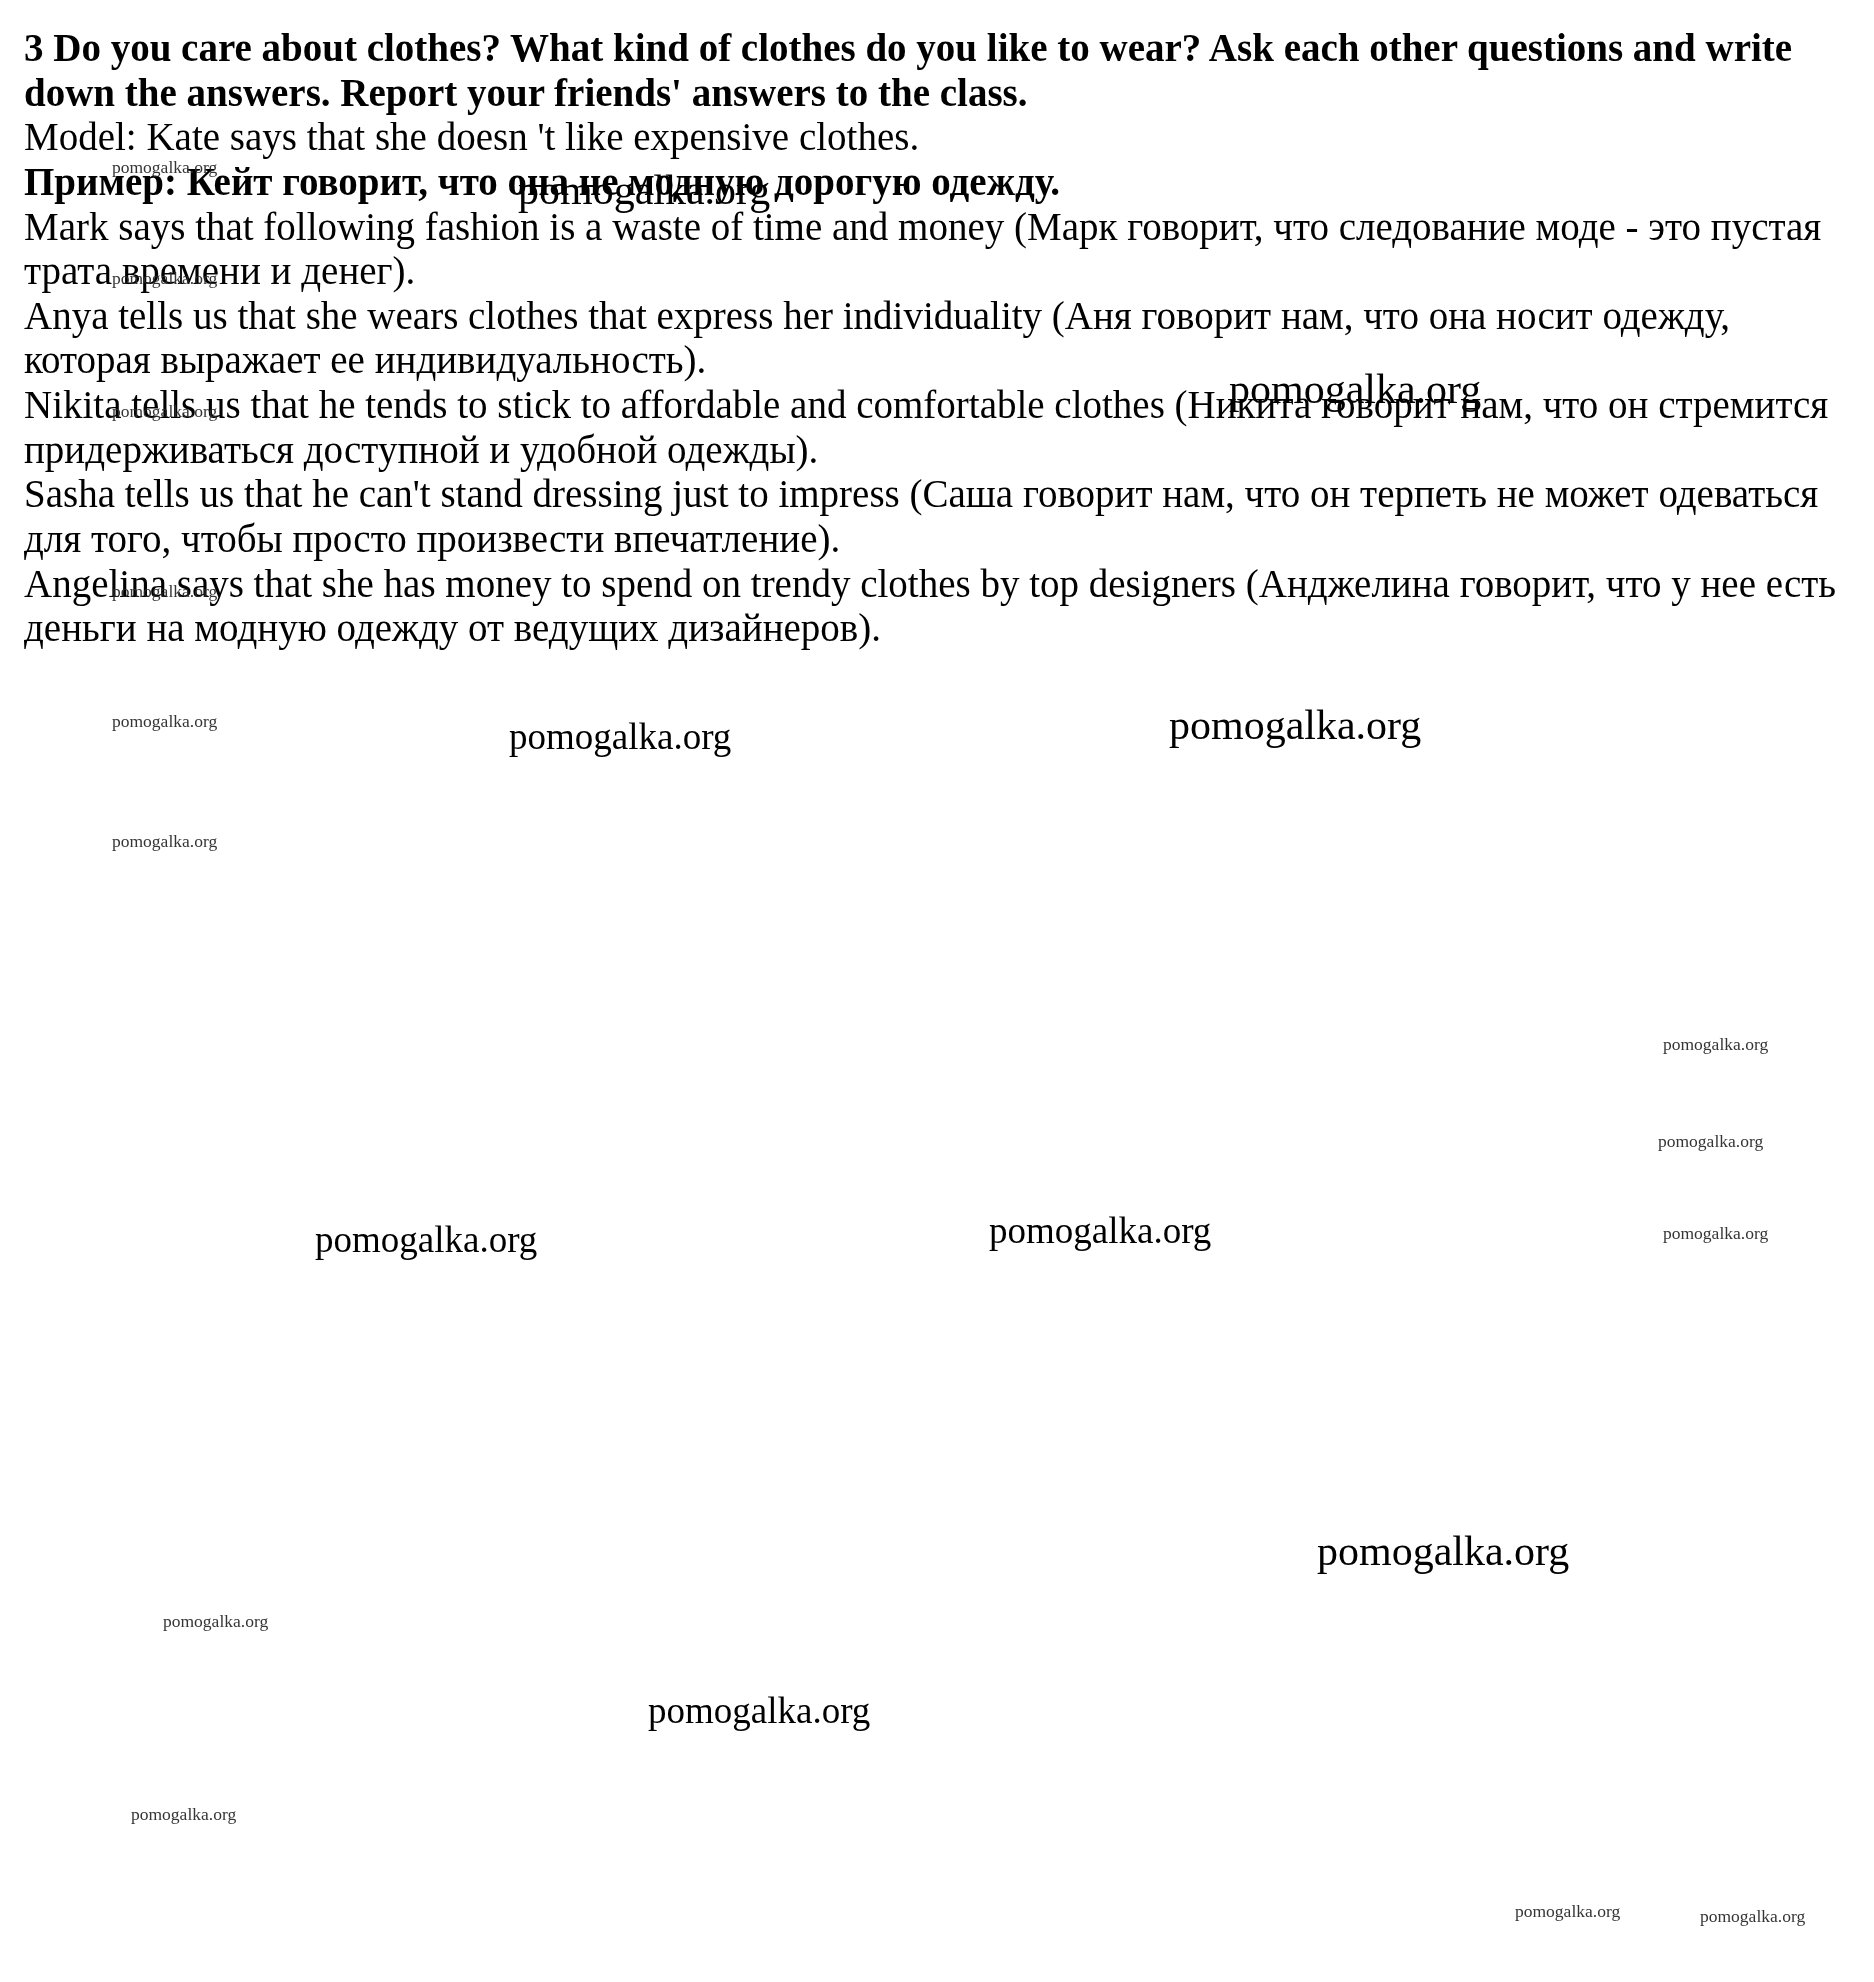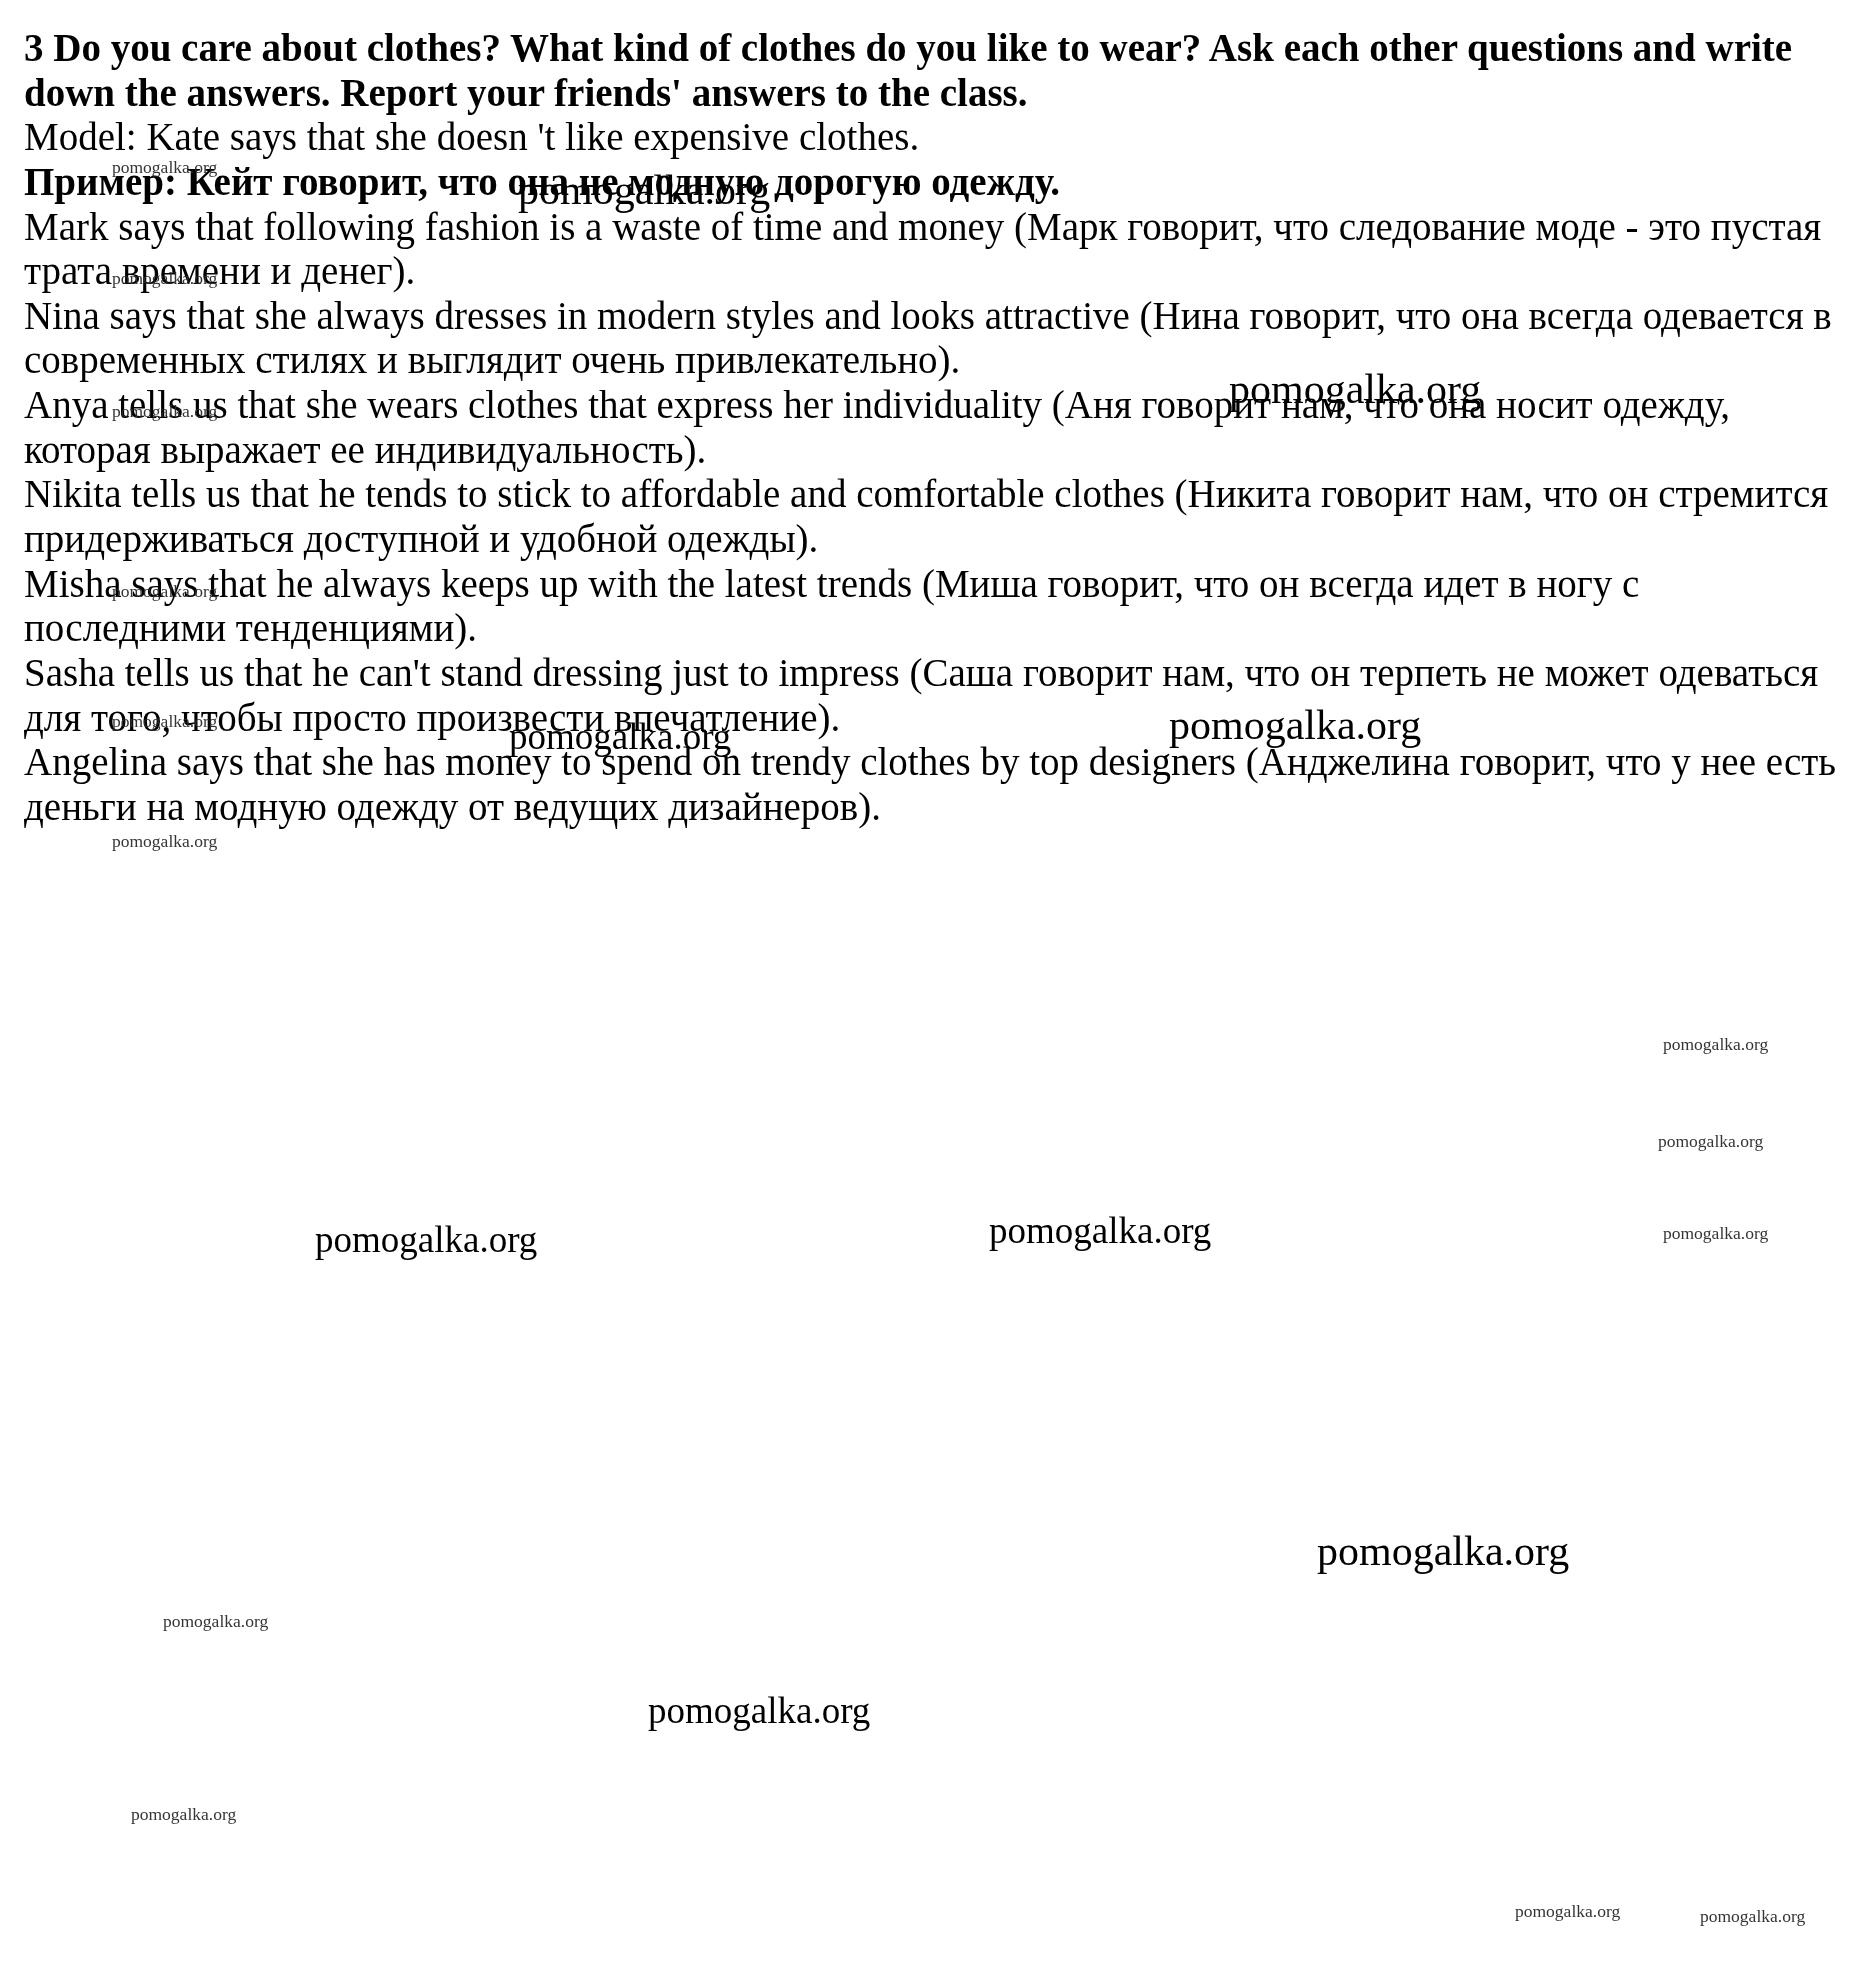--- a/index.html
+++ b/index.html
@@ -73,24 +73,22 @@
 
 <div class="page">
 
   <div class="top-mark">pomogalka.org</div>
 
   <p class="para bold task-block">3 Do you care about clothes? What kind of clothes do you like to wear? Ask each other questions and write down the answers. Report your friends' answers to the class.</p>
   <p class="para">Model: Kate says that she doesn 't like expensive clothes.</p>
   <p class="para bold">Пример: Кейт говорит, что она не модную дорогую одежду.</p>
 
   <p class="para">Mark says that following fashion is a waste of time and money (Марк говорит, что следование моде - это пустая трата времени и денег).</p>
-  <p class="para">Nina says that she always dresses in modern styles and looks attractive (Нина говорит, что она всегда одевается в современных стилях и выглядит очень привлекательно).</p>
   <p class="para">Anya tells us that she wears clothes that express her individuality (Аня говорит нам, что она носит одежду, которая выражает ее индивидуальность).</p>
   <p class="para">Nikita tells us that he tends to stick to affordable and comfortable clothes (Никита говорит нам, что он стремится придерживаться доступной и удобной одежды).</p>
-  <p class="para">Misha says that he always keeps up with the latest trends (Миша говорит, что он всегда идет в ногу с последними тенденциями).</p>
   <p class="para">Sasha tells us that he can't stand dressing just to impress (Саша говорит нам, что он терпеть не может одеваться для того, чтобы просто произвести впечатление).</p>
   <p class="para">Angelina says that she has money to spend on trendy clothes by top designers (Анджелина говорит, что у нее есть деньги на модную одежду от ведущих дизайнеров).</p>
 
   <div id="wm-layer">
       <span class="wm wm-sm" style="left: 92px; top: 157px;">pomogalka.org</span>
       <span class="wm wm-lg" style="left: 498px; top: 166px;">pomogalka.org</span>
       <span class="wm wm-sm" style="left: 92px; top: 268px;">pomogalka.org</span>
       <span class="wm wm-sm" style="left: 92px; top: 401px;">pomogalka.org</span>
       <span class="wm wm-lg" style="left: 1209px; top: 365px;">pomogalka.org</span>
       <span class="wm wm-sm" style="left: 92px; top: 581px;">pomogalka.org</span>

